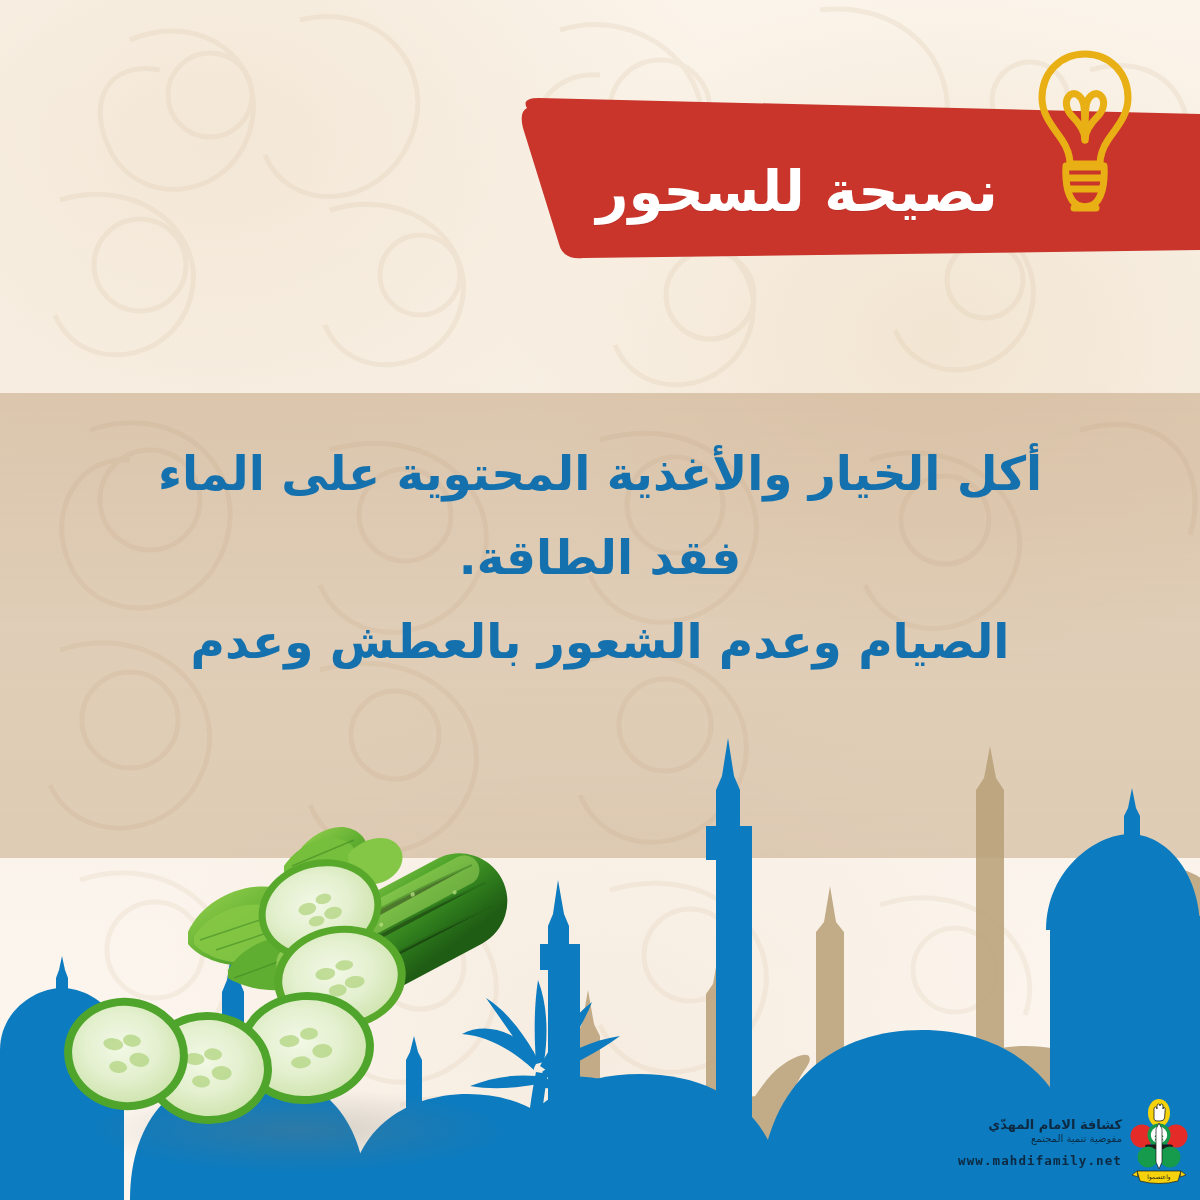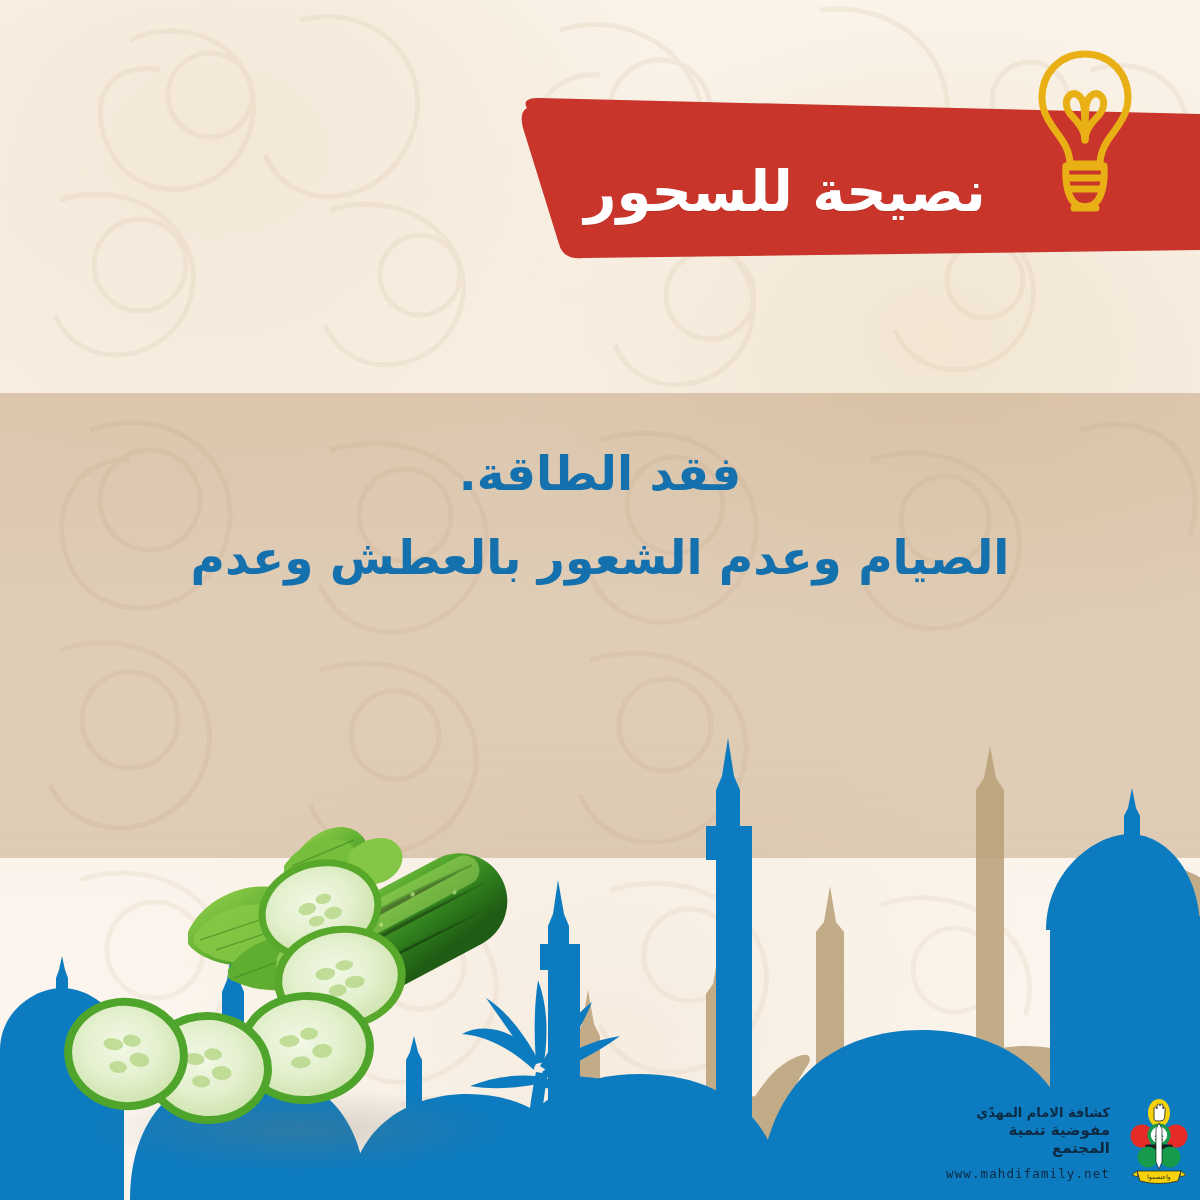--- a/index.html
+++ b/index.html
@@ -36,21 +36,21 @@
     position:absolute;left:0;right:0;top:393px;height:465px;
     background:rgba(221,203,180,.30);
   }
 
   
   .ribbon{
     position:absolute;left:505px;top:92px;width:700px;height:180px;
   }
   .ribbon svg{display:block;width:100%;height:100%;}
   .ribbon-title{
-    position:absolute;left:0;top:0;width:560px;height:180px;
+    position:absolute;left:12px;top:0;width:560px;height:180px;
     display:flex;align-items:center;justify-content:center;
     color:#ffffff;font-size:56px;font-weight:700;
     letter-spacing:.5px;direction:rtl;
     text-shadow:0 1px 0 rgba(0,0,0,.08);
     padding-top:18px;box-sizing:border-box;
   }
 
   
   .bulb{position:absolute;left:1030px;top:48px;width:110px;height:175px;}
   .bulb svg{display:block;width:100%;height:100%;}
@@ -67,29 +67,29 @@
   .skyline{position:absolute;left:0;bottom:0;width:1200px;height:470px;}
   .skyline svg{display:block;width:100%;height:100%;}
 
   
   .produce{position:absolute;left:48px;top:800px;width:520px;height:390px;}
   .produce svg{display:block;width:100%;height:100%;}
 
   
   .logo-block{
     position:absolute;left:975px;top:1098px;width:215px;height:90px;
-    display:flex;align-items:center;justify-content:flex-end;gap:18px;
+    display:flex;align-items:center;justify-content:flex-end;gap:6px;
   }
   .logo-text{
     direction:rtl;text-align:right;color:#0d2a42;line-height:1.22;
   }
   .logo-text .l1{font-size:13px;font-weight:700;letter-spacing:.3px;display:block;}
-  .logo-text .l2{font-size:15px;font-weight:700;letter-spacing:.3px;display:block;}
+  .logo-text .l2{font-size:10px;font-weight:400;letter-spacing:.3px;display:block;}
   .logo-text .l3{
-    font-size:12.5px;font-weight:400;direction:ltr;text-align:center;
+    font-size:12.5px;font-weight:700;direction:ltr;text-align:center;
     letter-spacing:1.1px;display:block;margin-top:8px;
     font-family:"DejaVu Sans Mono","Liberation Mono",monospace;
   }
   .emblem{width:62px;height:88px;flex:0 0 62px;}
   .emblem svg{display:block;width:100%;height:100%;}
 </style>
 </head>
 <body>
 
 <div id="poster">
@@ -169,20 +169,21 @@
         <path d="M38 119 L72 119"></path>
         <path d="M37 130 L73 130"></path>
         <path d="M38 141 L72 141"></path>
         <path d="M36 118 C36 118 34 140 42 152 C48 161 62 161 68 152 C76 140 74 118 74 118"></path>
         <path d="M44 160 L66 160"></path>
       </g>
     </svg>
   </div>
 
   <div class="body-copy">
+    <span class="ln">أكل الخيار والأغذية المحتوية على الماء</span>
     <span class="ln">فقد الطاقة.</span>
     <span class="ln">الصيام وعدم الشعور بالعطش  وعدم</span>
   </div>
 
   <div class="skyline">
     <svg viewBox="0 0 1200 470" preserveAspectRatio="none" aria-hidden="true">
 
       <g transform="translate(16,6)" fill="#B9A077" opacity=".85">
         <path d="M560 470 L560 300 L566 288 L572 254 L578 288 L584 300 L584 470 Z"></path>
         <path d="M520 470 C520 420 548 392 585 392 C622 392 650 420 650 470 Z"></path>

